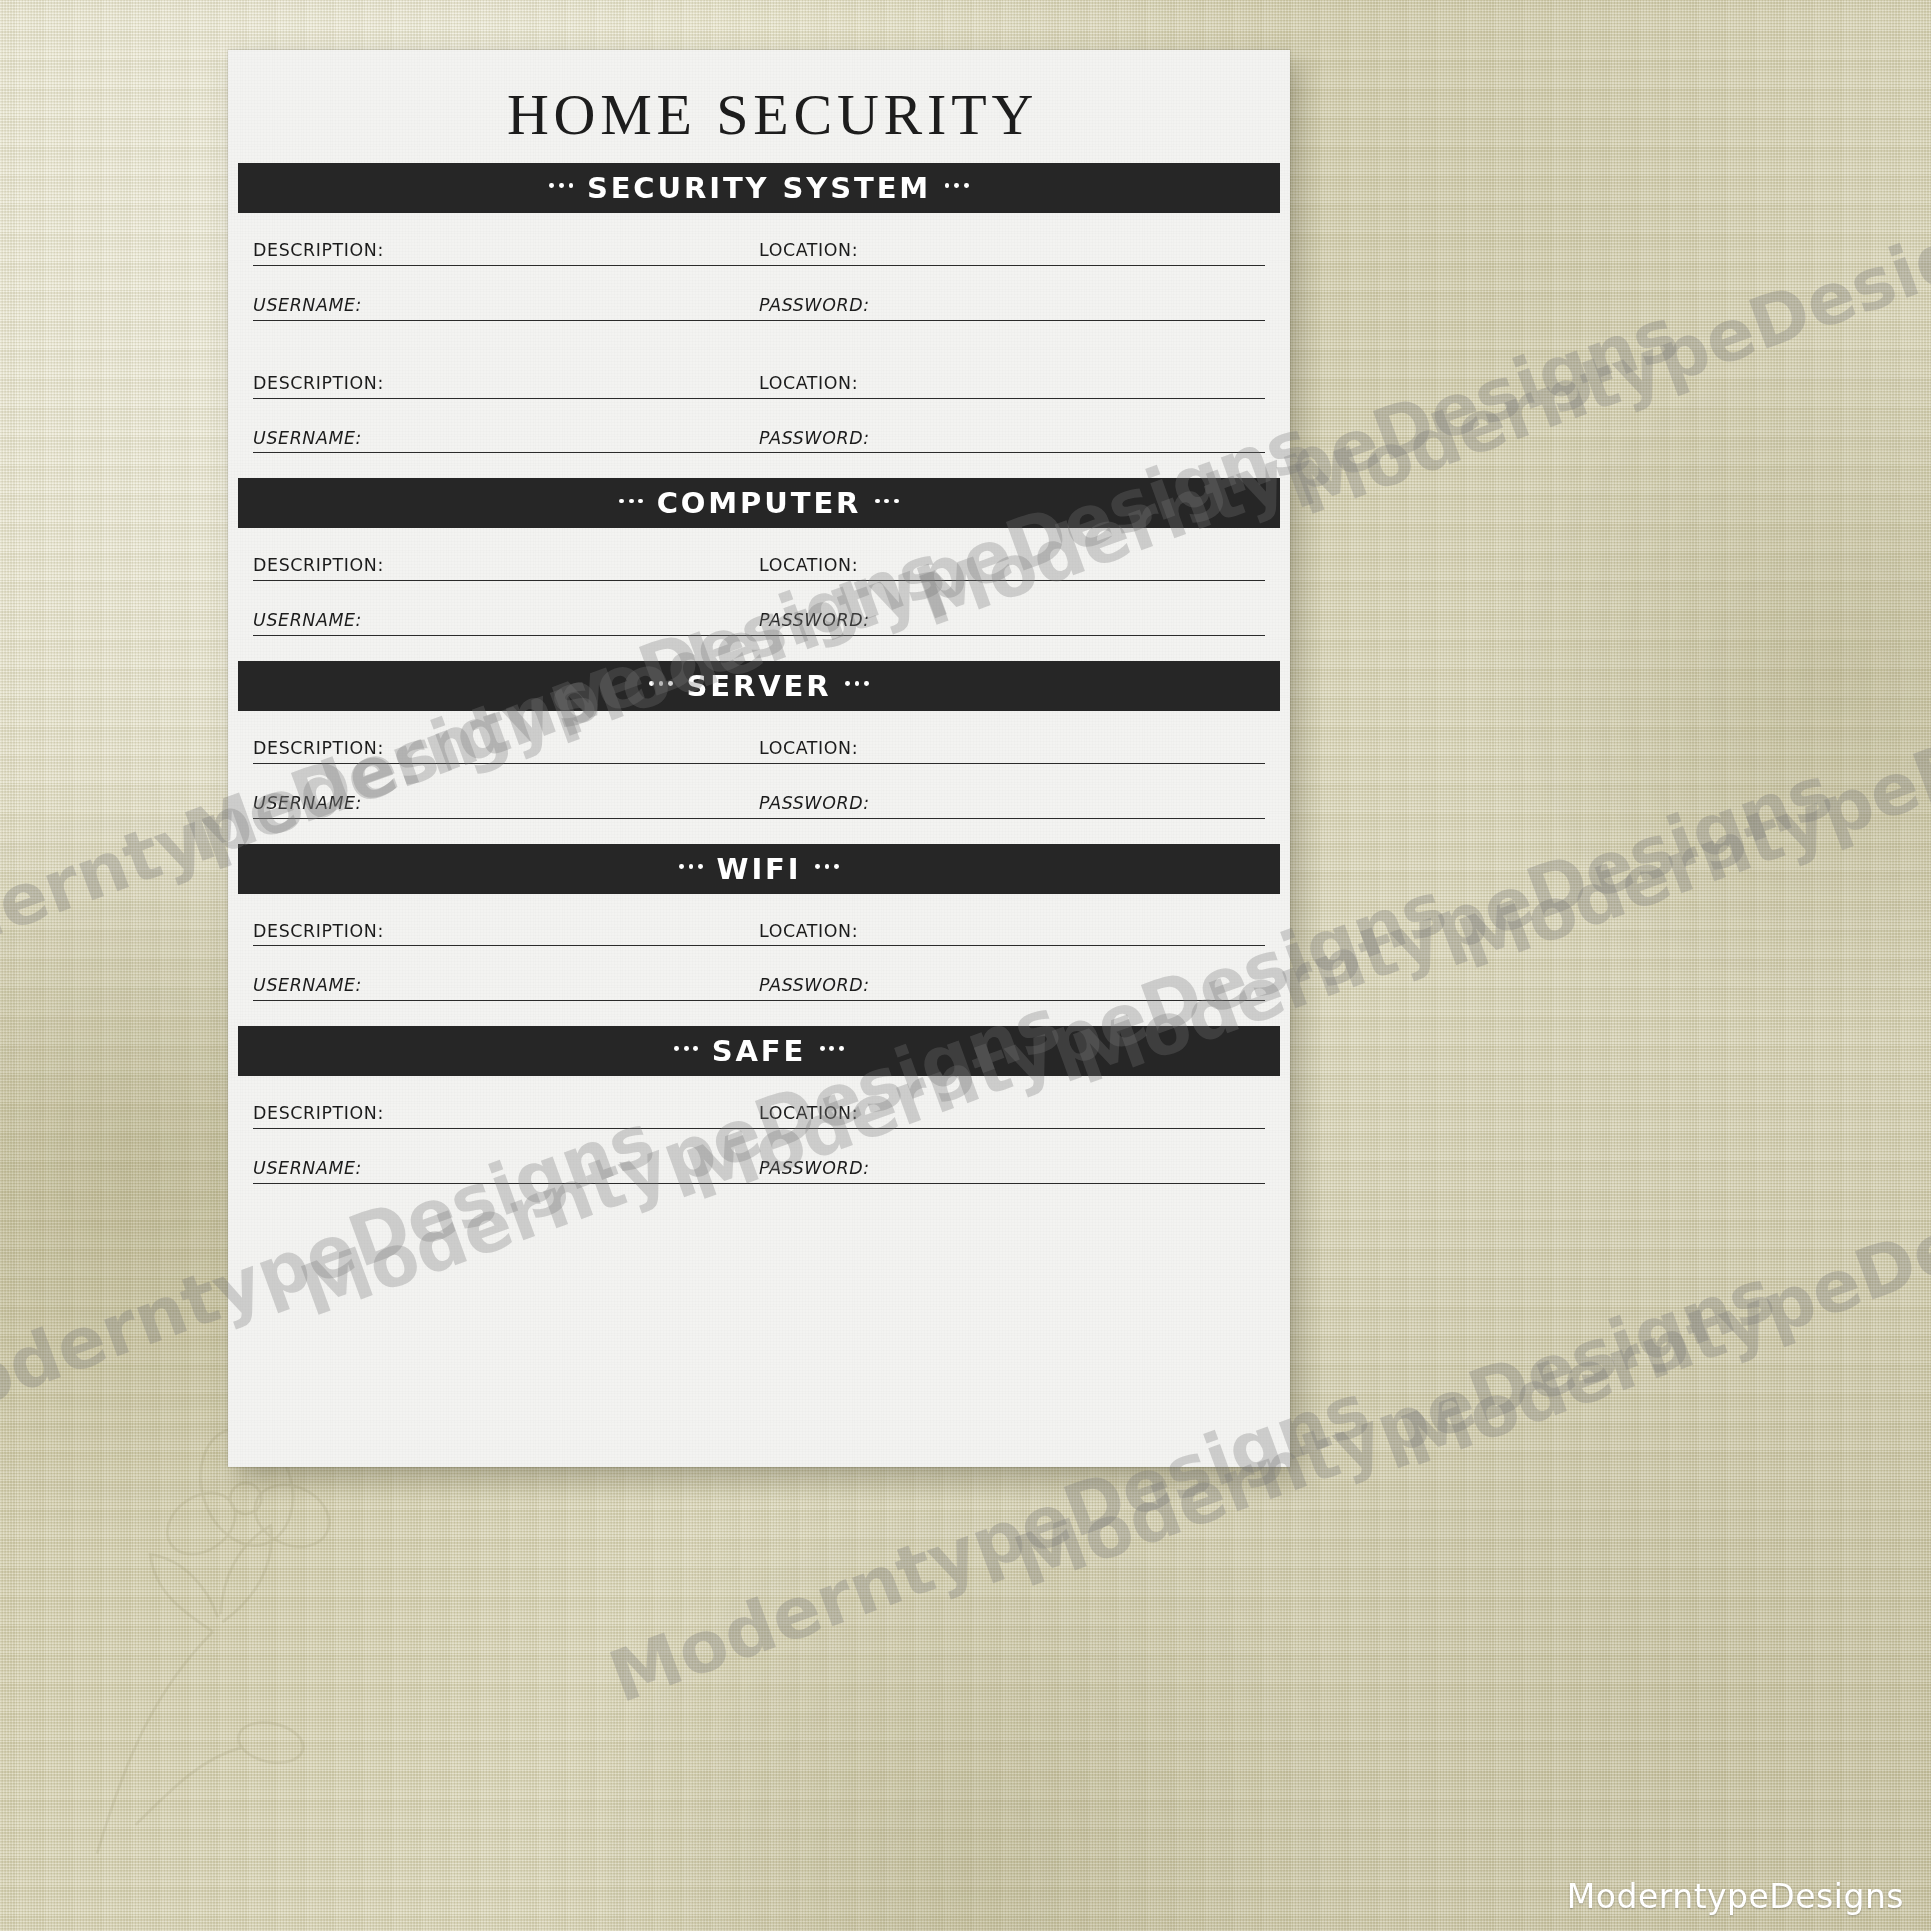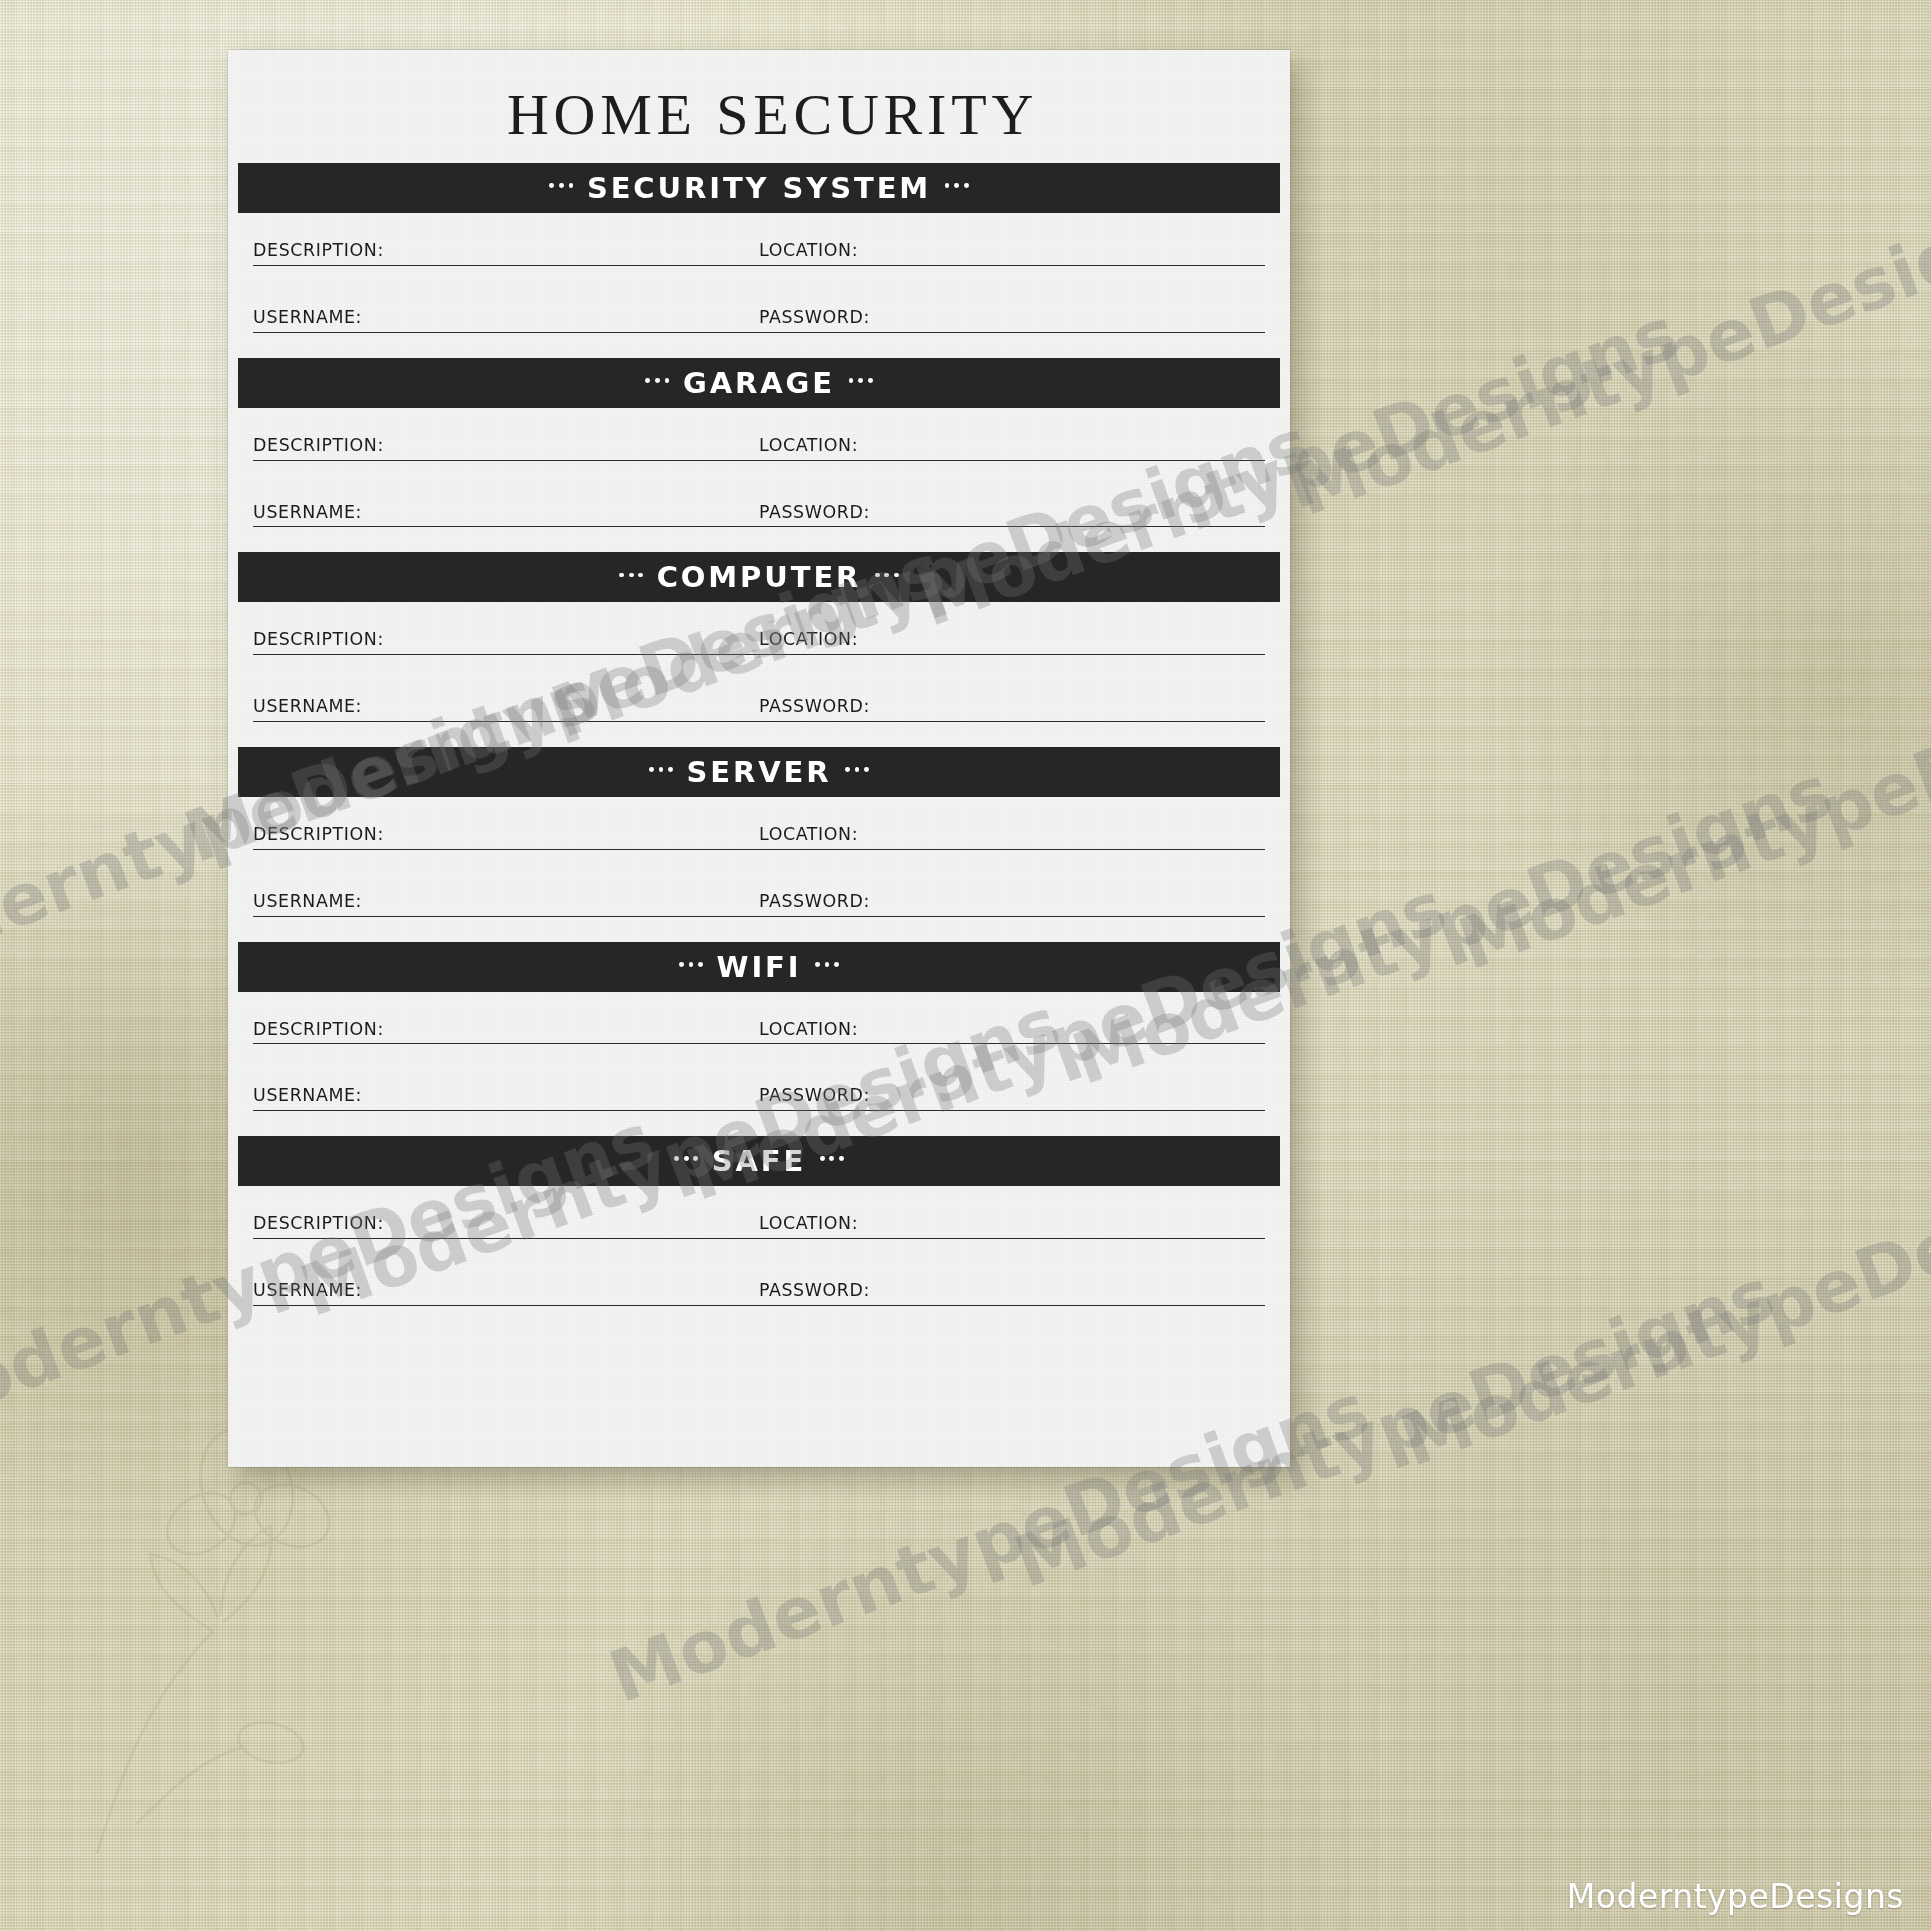--- a/index.html
+++ b/index.html
@@ -122,21 +122,22 @@
     border-radius: 50%;
   }
 
   .fields {
     padding: 27px 15.4px 25px 15.4px;
   }
   .field-row {
     display: flex;
   }
   .field-row + .field-row {
-    margin-top: 41px;
+    margin-top: 29px;
+    font-style: italic;
   }
   .field {
     flex: 1 1 0;
     position: relative;
     border-bottom: 1.4px solid #2b2b2b;
     padding-bottom: 4.8px;
   }
   .field-label {
     font-family: "DejaVu Sans", sans-serif;
     font-size: 17.4px;
@@ -237,35 +238,20 @@
           </div>
           <div class="field">
             <span class="field-label">PASSWORD:</span>
             <span class="field-value"></span>
           </div>
         </div>
       </div>
     </div>
 
     <div class="section">
-      <div class="section-bar">
-        <div class="section-bar-inner">
-          <span class="dots">
-              <i></i>
-              <i></i>
-              <i></i>
-            </span>
-          <span class="section-bar-title">GARAGE</span>
-          <span class="dots">
-              <i></i>
-              <i></i>
-              <i></i>
-            </span>
-        </div>
-      </div>
       <div class="fields">
         <div class="field-row">
           <div class="field">
             <span class="field-label">DESCRIPTION:</span>
             <span class="field-value"></span>
           </div>
           <div class="field">
             <span class="field-label">LOCATION:</span>
             <span class="field-value"></span>
           </div>

